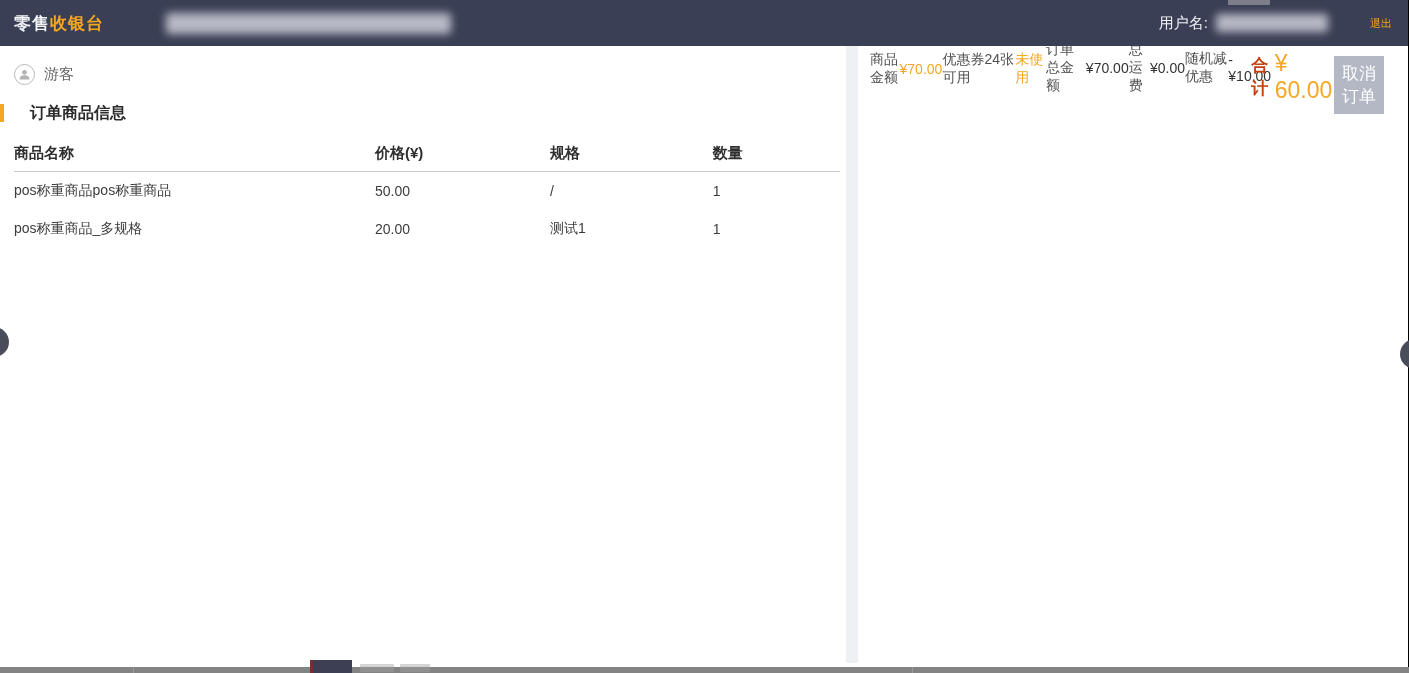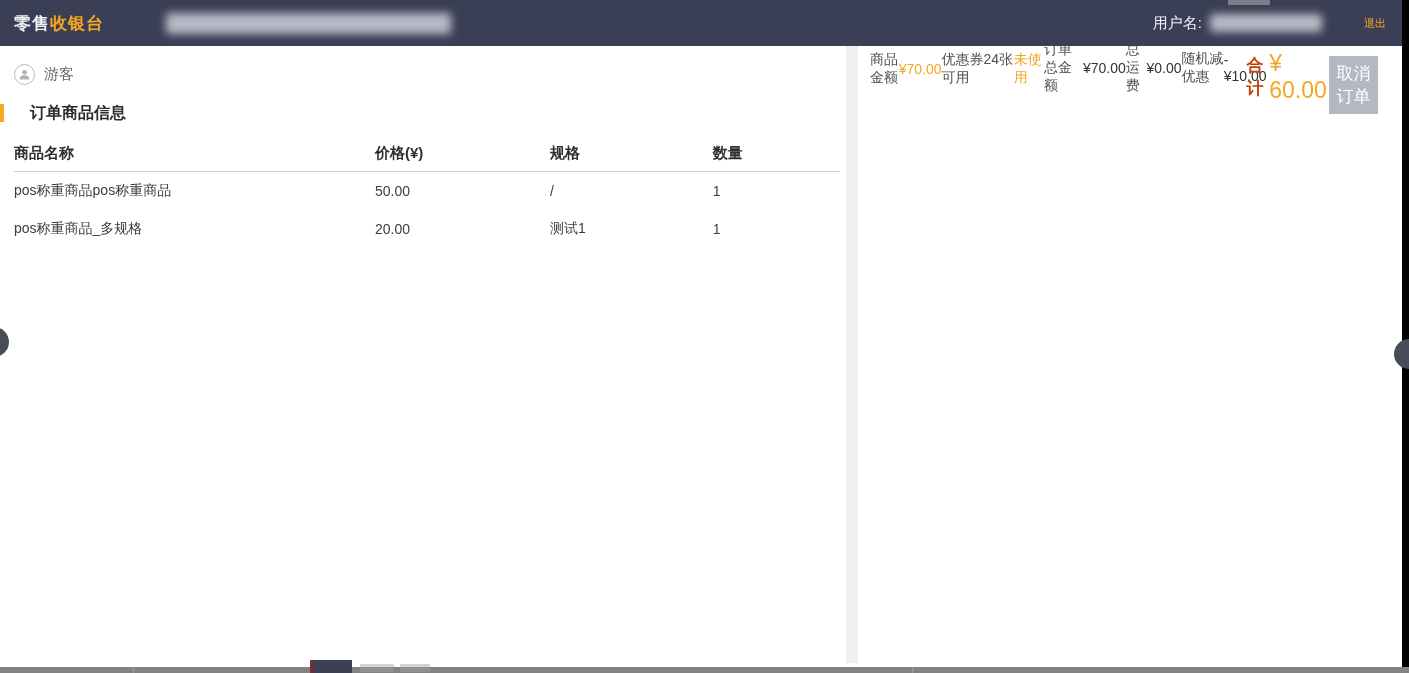--- a/index.html
+++ b/index.html
@@ -1,18 +1,18 @@
 <!DOCTYPE html>
 <html style="--header_bg: #3a3f55; --accent: #f5a623; --button_orange: #fcad32; --button_gray: #b4b8c5;"><head>
 <meta charset="utf-8">
 <style>
   * { margin:0; padding:0; box-sizing:border-box; }
   html,body { width:1409px; height:673px; overflow:hidden; background:#fff;
               font-family:"Liberation Sans","DejaVu Sans",sans-serif; }
-  .app { position:relative; width:1409px; height:673px; background:#fff; border-right:7px solid #000000; }
+  .app { position:relative; width:1409px; height:673px; background:#fff; border-right:1px solid #000000; }
 
   
   .header { height:46px; background:var(--header_bg,#3a3f55); display:flex; align-items:center;
             padding:0 16px 0 14px; position:relative; z-index:5; }
   .brand { font-size:17px; font-weight:bold; letter-spacing:1px; white-space:nowrap; }
   .brand .pfx { color:#f2f3f7; }
   .brand .sfx { color:var(--accent,#f5a623); }
   .blur-blob { background:rgba(205,207,216,0.85); border-radius:3px; filter:blur(4px); }
   .store-blur { width:285px; height:21px; margin-left:62px; }
   .hdr-spacer { flex:1; }

